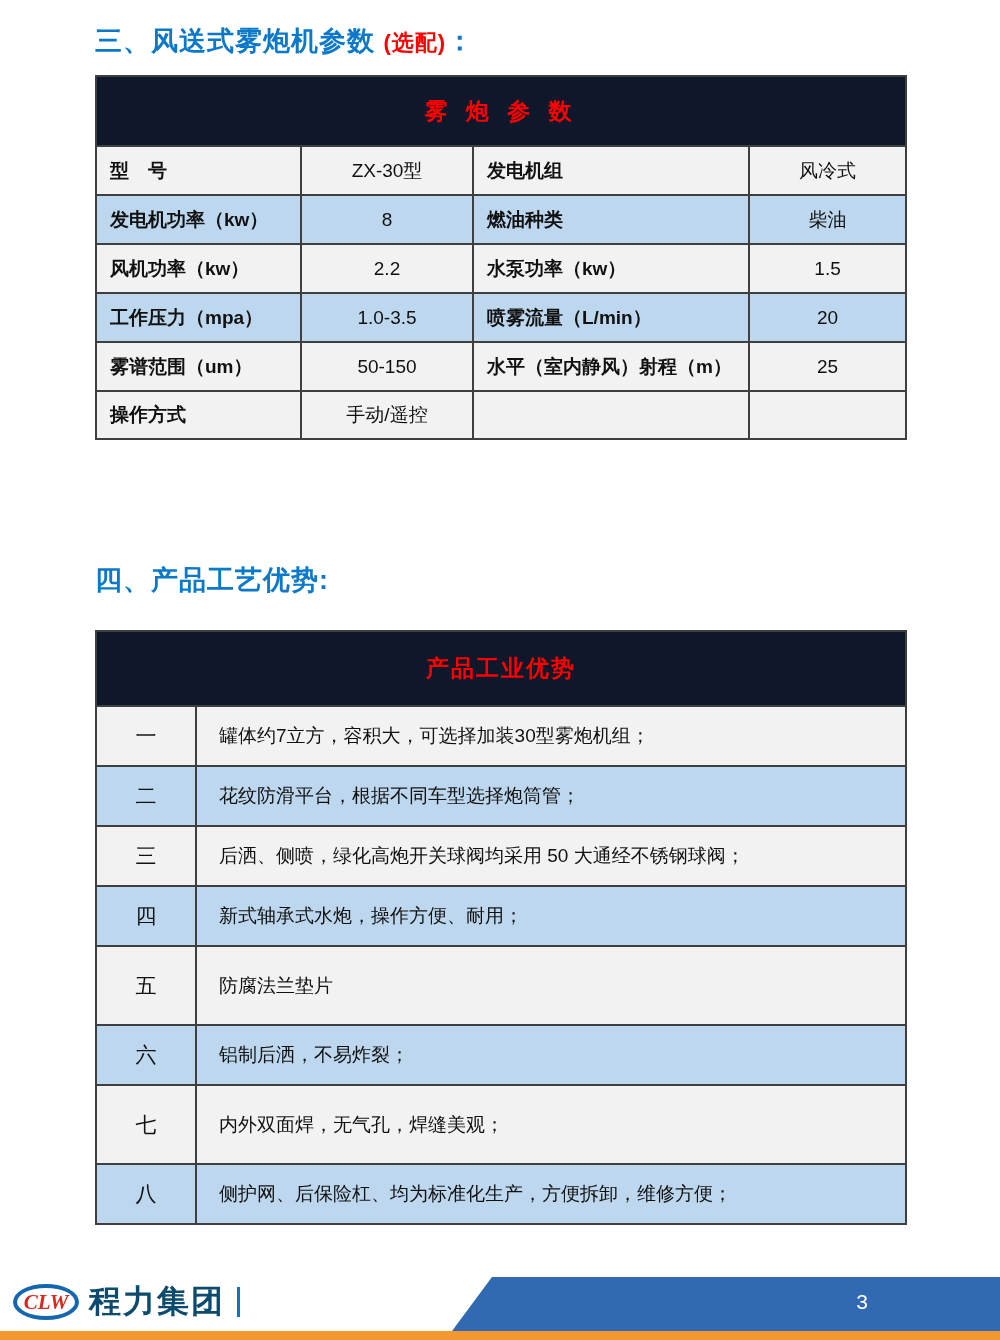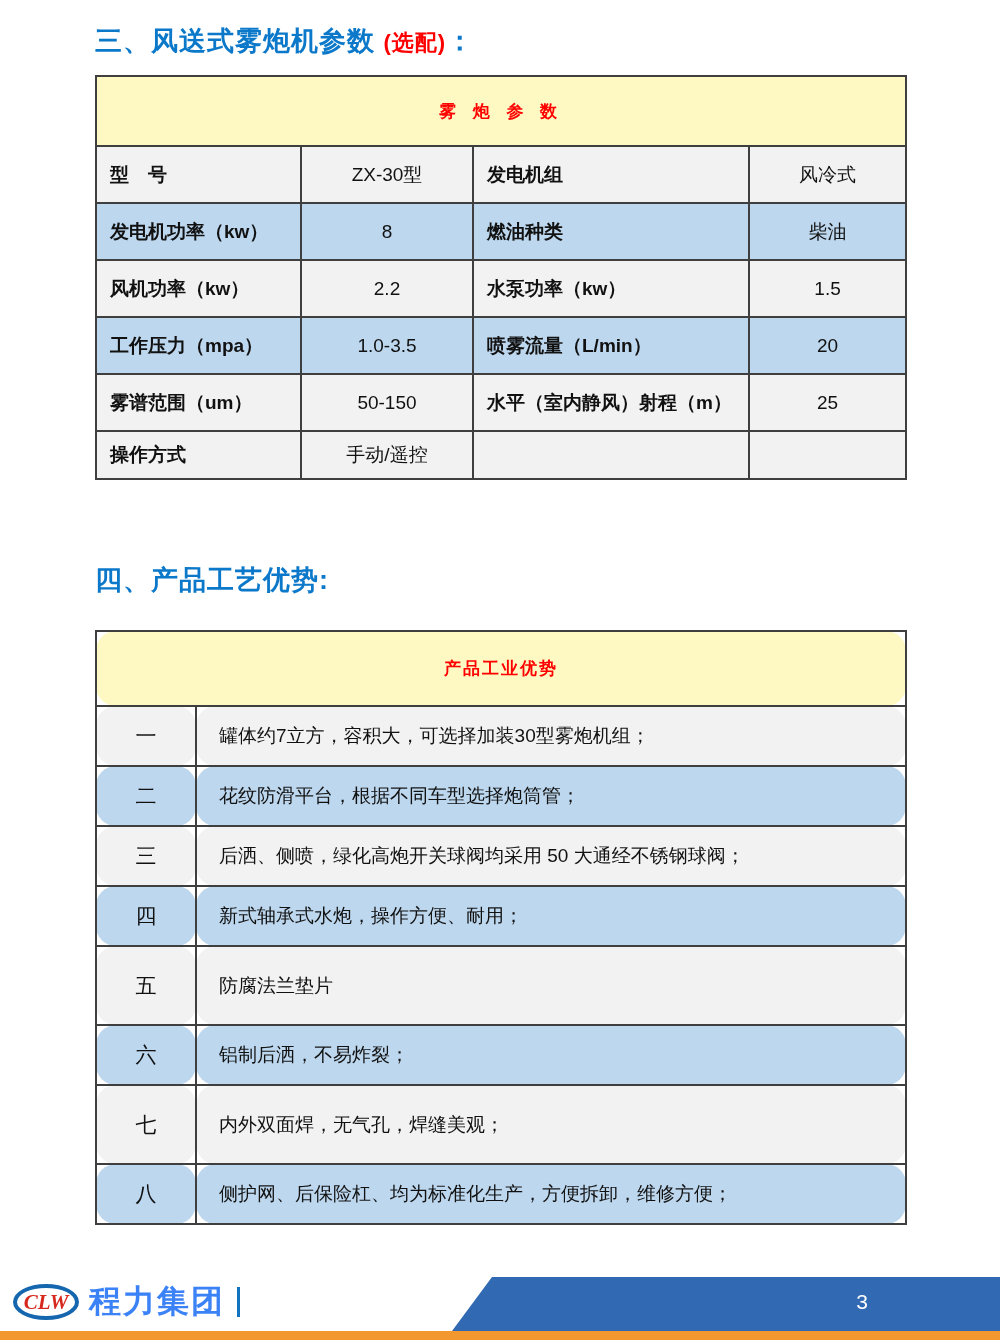--- a/index.html
+++ b/index.html
@@ -36,46 +36,46 @@
     table-layout: fixed;
     width: 810px;
   }
   td, th {
     border: 2px solid #3f3f3f;
     font-size: 19px;
     color: #111;
     vertical-align: middle;
   }
   .tbl-title-cell {
-    background: #fef9c3;
+    background: #0f172a;
     color: #fe0000;
     font-weight: bold;
-    font-size: 17px;
+    font-size: 23px;
     text-align: center;
     letter-spacing: 6px;
   }
   .row-gray { background: #f2f2f2; }
   .row-blue { background: #bdd7ee; }
 
   
   .table1 { position: absolute; top: 75px; left: 95px; }
   .table1 .tbl-title-cell { height: 70px; }
-  .table1 td { height: 57px; }
+  .table1 td { height: 49px; }
   .table1 tr.last td { height: 48px; }
   .table1 .lbl {
     font-weight: bold;
     text-align: left;
     padding-left: 13px;
   }
   .table1 .val { text-align: center; font-weight: normal; }
 
   
   .table2 { position: absolute; top: 630px; left: 95px; }
   .table2 .tbl-title-cell { height: 75px; letter-spacing: 2px; }
-  .table2 td { height: 60px; border-radius: 20px; }
+  .table2 td { height: 60px; }
   .table2 tr.tall td { height: 79px; }
   .table2 .num {
     text-align: center;
     font-size: 21px;
     font-weight: normal;
   }
   .table2 .txt {
     text-align: left;
     padding-left: 22px;
     font-weight: normal;
@@ -111,21 +111,21 @@
   }
   .logo-oval span {
     color: #d7281e;
     font-weight: bold;
     font-style: italic;
     font-size: 21px;
     letter-spacing: 0px;
     font-family: Liberation Serif, serif;
   }
   .brand-name {
-    color: #3b82f6;
+    color: #0c4a6e;
     font-weight: bold;
     font-size: 32px;
     margin-left: 10px;
     letter-spacing: 2px;
   }
   .brand-divider {
     width: 3px; height: 30px;
     background: #1273bf;
     margin: 0 10px 0 12px;
   }

